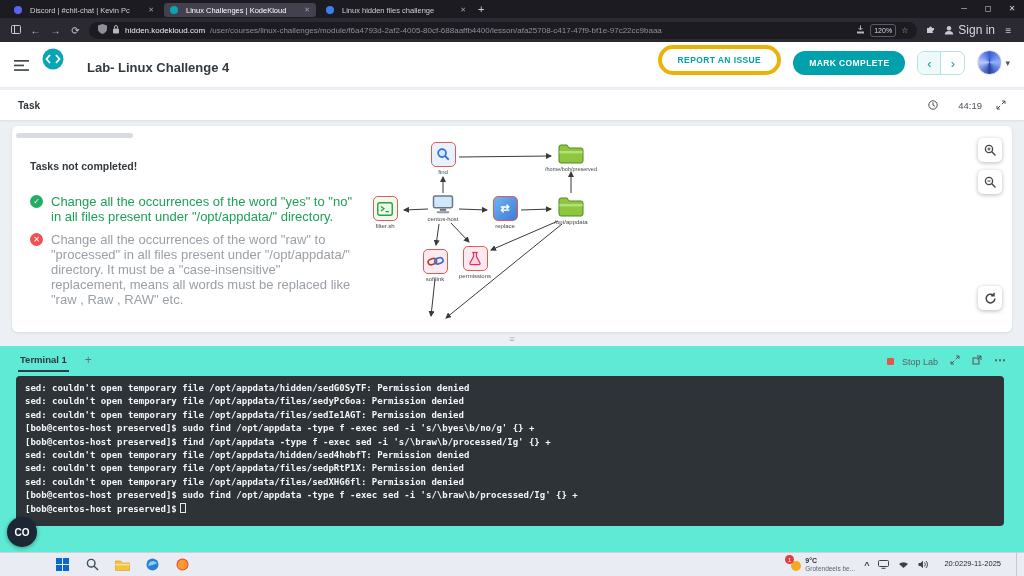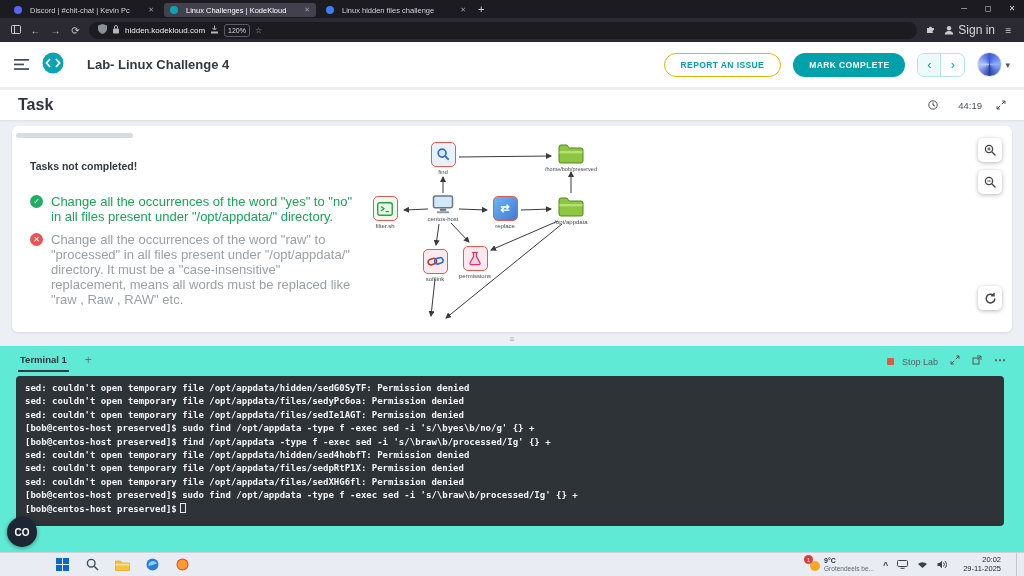--- a/index.html
+++ b/index.html
@@ -18,35 +18,35 @@
   .wincontrols span{width:24px;text-align:center;line-height:18px}
   .navbar{position:absolute;top:18px;left:0;right:0;height:24px;background:#2b2a33;display:flex;align-items:center;gap:7px;padding:0 9px;color:#c9c9d2}
   .nav-ico{font-size:10px;width:13px;text-align:center;flex:none}
   .addr{flex:1;height:17px;background:#1c1b22;border-radius:9px;display:flex;align-items:center;gap:5px;padding:0 9px;font-size:8px;color:#b6b6c0;min-width:0}
   .addr .host{color:#ececf2;flex:none}
   .addr .path{color:#8f8f9a;overflow:hidden;white-space:nowrap;text-overflow:ellipsis;flex:1;min-width:0}
   .zoomchip{border:1px solid #5a5a66;border-radius:3px;padding:0 3px;font-size:7px;line-height:11px;color:#d7d7df;flex:none}
   .signin{display:flex;align-items:center;gap:4px;font-size:12px;color:#d7d7df;flex:none}
 
   
-  .kkheader{position:absolute;top:42px;left:0;right:0;height:46px;background:#fff;display:flex;align-items:center;padding:0 14px;gap:12px;border-bottom:1px solid #e9ecef}
+  .kkheader{position:absolute;top:42px;left:0;right:0;height:46px;background:#fff;display:flex;align-items:flex-end;padding:12px 14px;gap:12px;border-bottom:1px solid #e9ecef}
   .kk-title{font-size:13px;font-weight:bold;color:#323940;margin-left:10px}
   .hspacer{flex:1}
-  .btn-outline{border:1px solid #eab308;color:#00a1ab;background:#fff;border-radius:15px;padding:6px 16px;font-size:8.5px;font-weight:bold;letter-spacing:.4px;cursor:pointer}
+  .btn-outline{border:4px solid #eab308;color:#00a1ab;background:#fff;border-radius:15px;padding:6px 16px;font-size:8.5px;font-weight:bold;letter-spacing:.4px;cursor:pointer}
   .btn-solid{background:#00a1ab;color:#fff;border:none;border-radius:15px;padding:7px 16px;font-size:8.5px;font-weight:bold;letter-spacing:.4px;cursor:pointer}
   .pager{display:flex;border:1px solid #b5e2e6;border-radius:7px;overflow:hidden}
   .pager span{width:23px;height:22px;display:flex;align-items:center;justify-content:center;color:#00a1ab;font-size:13px}
   .pager .pgl{background:#eef9fa;border-right:1px solid #b5e2e6}
   .avatarwrap{display:flex;align-items:center;gap:3px}
   .avatar{width:25px;height:25px;border-radius:50%;background:conic-gradient(#3b5bd6,#8fb0ff,#2743a8,#b9c9ff,#3b5bd6);border:1px solid #dfe3ee}
   .caret{font-size:9px;color:#555}
 
   
   .taskrow{position:absolute;top:90px;left:0;right:0;height:30px;background:#fff;display:flex;align-items:center;padding:0 18px;box-shadow:0 1px 2px rgba(0,0,0,.07)}
-  .task-tab{font-size:16px;font-weight:bold;color:#2f353b}
+  .task-tab{font-size:10px;font-weight:bold;color:#2f353b}
   .timer{margin-left:auto;display:flex;gap:20px;align-items:center;font-size:9.5px;color:#4a5056}
   .rowico{margin-left:14px;display:flex;align-items:center}
 
   
   .card{position:absolute;top:126px;left:12px;right:12px;height:206px;background:#fff;border-radius:6px;box-shadow:0 1px 3px rgba(0,0,0,.09)}
   .scrollpill{position:absolute;top:7px;left:4px;width:117px;height:5px;border-radius:3px;background:#d8dce1}
   .tasks-heading{position:absolute;top:34px;left:18px;font-size:10.5px;font-weight:bold;color:#33383d}
   .taskitem{position:absolute;left:18px;display:flex;gap:8px;width:322px}
   .tk1{top:68px}
   .tk2{top:106px}
@@ -99,21 +99,21 @@
   .tbright{margin-left:auto;display:flex;align-items:center;gap:9px;padding-right:4px}
   .weather{display:flex;align-items:center;gap:4px}
   .wbadge{position:relative;width:13px;height:13px}
   .wsun{position:absolute;right:0;bottom:0;width:10px;height:10px;border-radius:50%;background:#f6a821}
   .wnum{position:absolute;left:-3px;top:-3px;width:9px;height:9px;border-radius:50%;background:#e23b3b;color:#fff;font-size:6px;display:flex;align-items:center;justify-content:center}
   .wtxt{display:flex;flex-direction:column;line-height:8px}
   .wtemp{font-size:7px;font-weight:bold;color:#2a2f35}
   .wdesc{font-size:6.5px;color:#5c636b}
   .traychev{font-size:9px;color:#3b4248;font-weight:bold}
   .trayico{display:flex;align-items:center}
-  .clockblk{display:flex;flex-direction:column;align-items:flex-end;line-height:8.5px;padding:0 6px}
+  .clockblk{display:flex;flex-direction:row;align-items:flex-end;line-height:8.5px;padding:0 6px}
   .ctime{font-size:7.5px;color:#23282e}
   .cdate{font-size:7.5px;color:#23282e}
   .desksliver{width:4px;height:24px;border-left:1px solid #c3c9d1}
 </style>
 </head>
 <body>
 
 <div class="screen">
 
   <div class="tabbar">
@@ -156,20 +156,21 @@
             <path d="M4.5 0 L9 1.5 V5 c0 2.5-2 4-4.5 5 C2 9 0 7.5 0 5 V1.5 z" fill="#8f8f9a"></path>
           </svg>
       </span>
       <span>
         <svg width="8" height="10">
             <rect x="1" y="4.5" width="6" height="5" rx="1" fill="#b6b6c0"></rect>
             <path d="M2.5 4.5 V3 a1.5 1.5 0 0 1 3 0 V4.5" stroke="#b6b6c0" fill="none"></path>
           </svg>
       </span>
       <span class="host">hidden.kodekloud.com</span>
+      <span class="path">/user/courses/linux-challenges/module/f6a4793d-2af2-4005-80cf-688aaffb4400/lesson/afa25708-c417-47f9-bf1e-97c22cc9baaa</span>
       <span>
         <svg width="9" height="9">
             <rect x="1" y="6.5" width="7" height="2" fill="#b6b6c0"></rect>
             <path d="M4.5 0.5 v4 M2.5 3 l2 2 2-2" stroke="#b6b6c0" fill="none"></path>
           </svg>
       </span>
       <span class="zoomchip">120%</span>
       <span>☆</span>
     </div>
     <span class="nav-ico">

